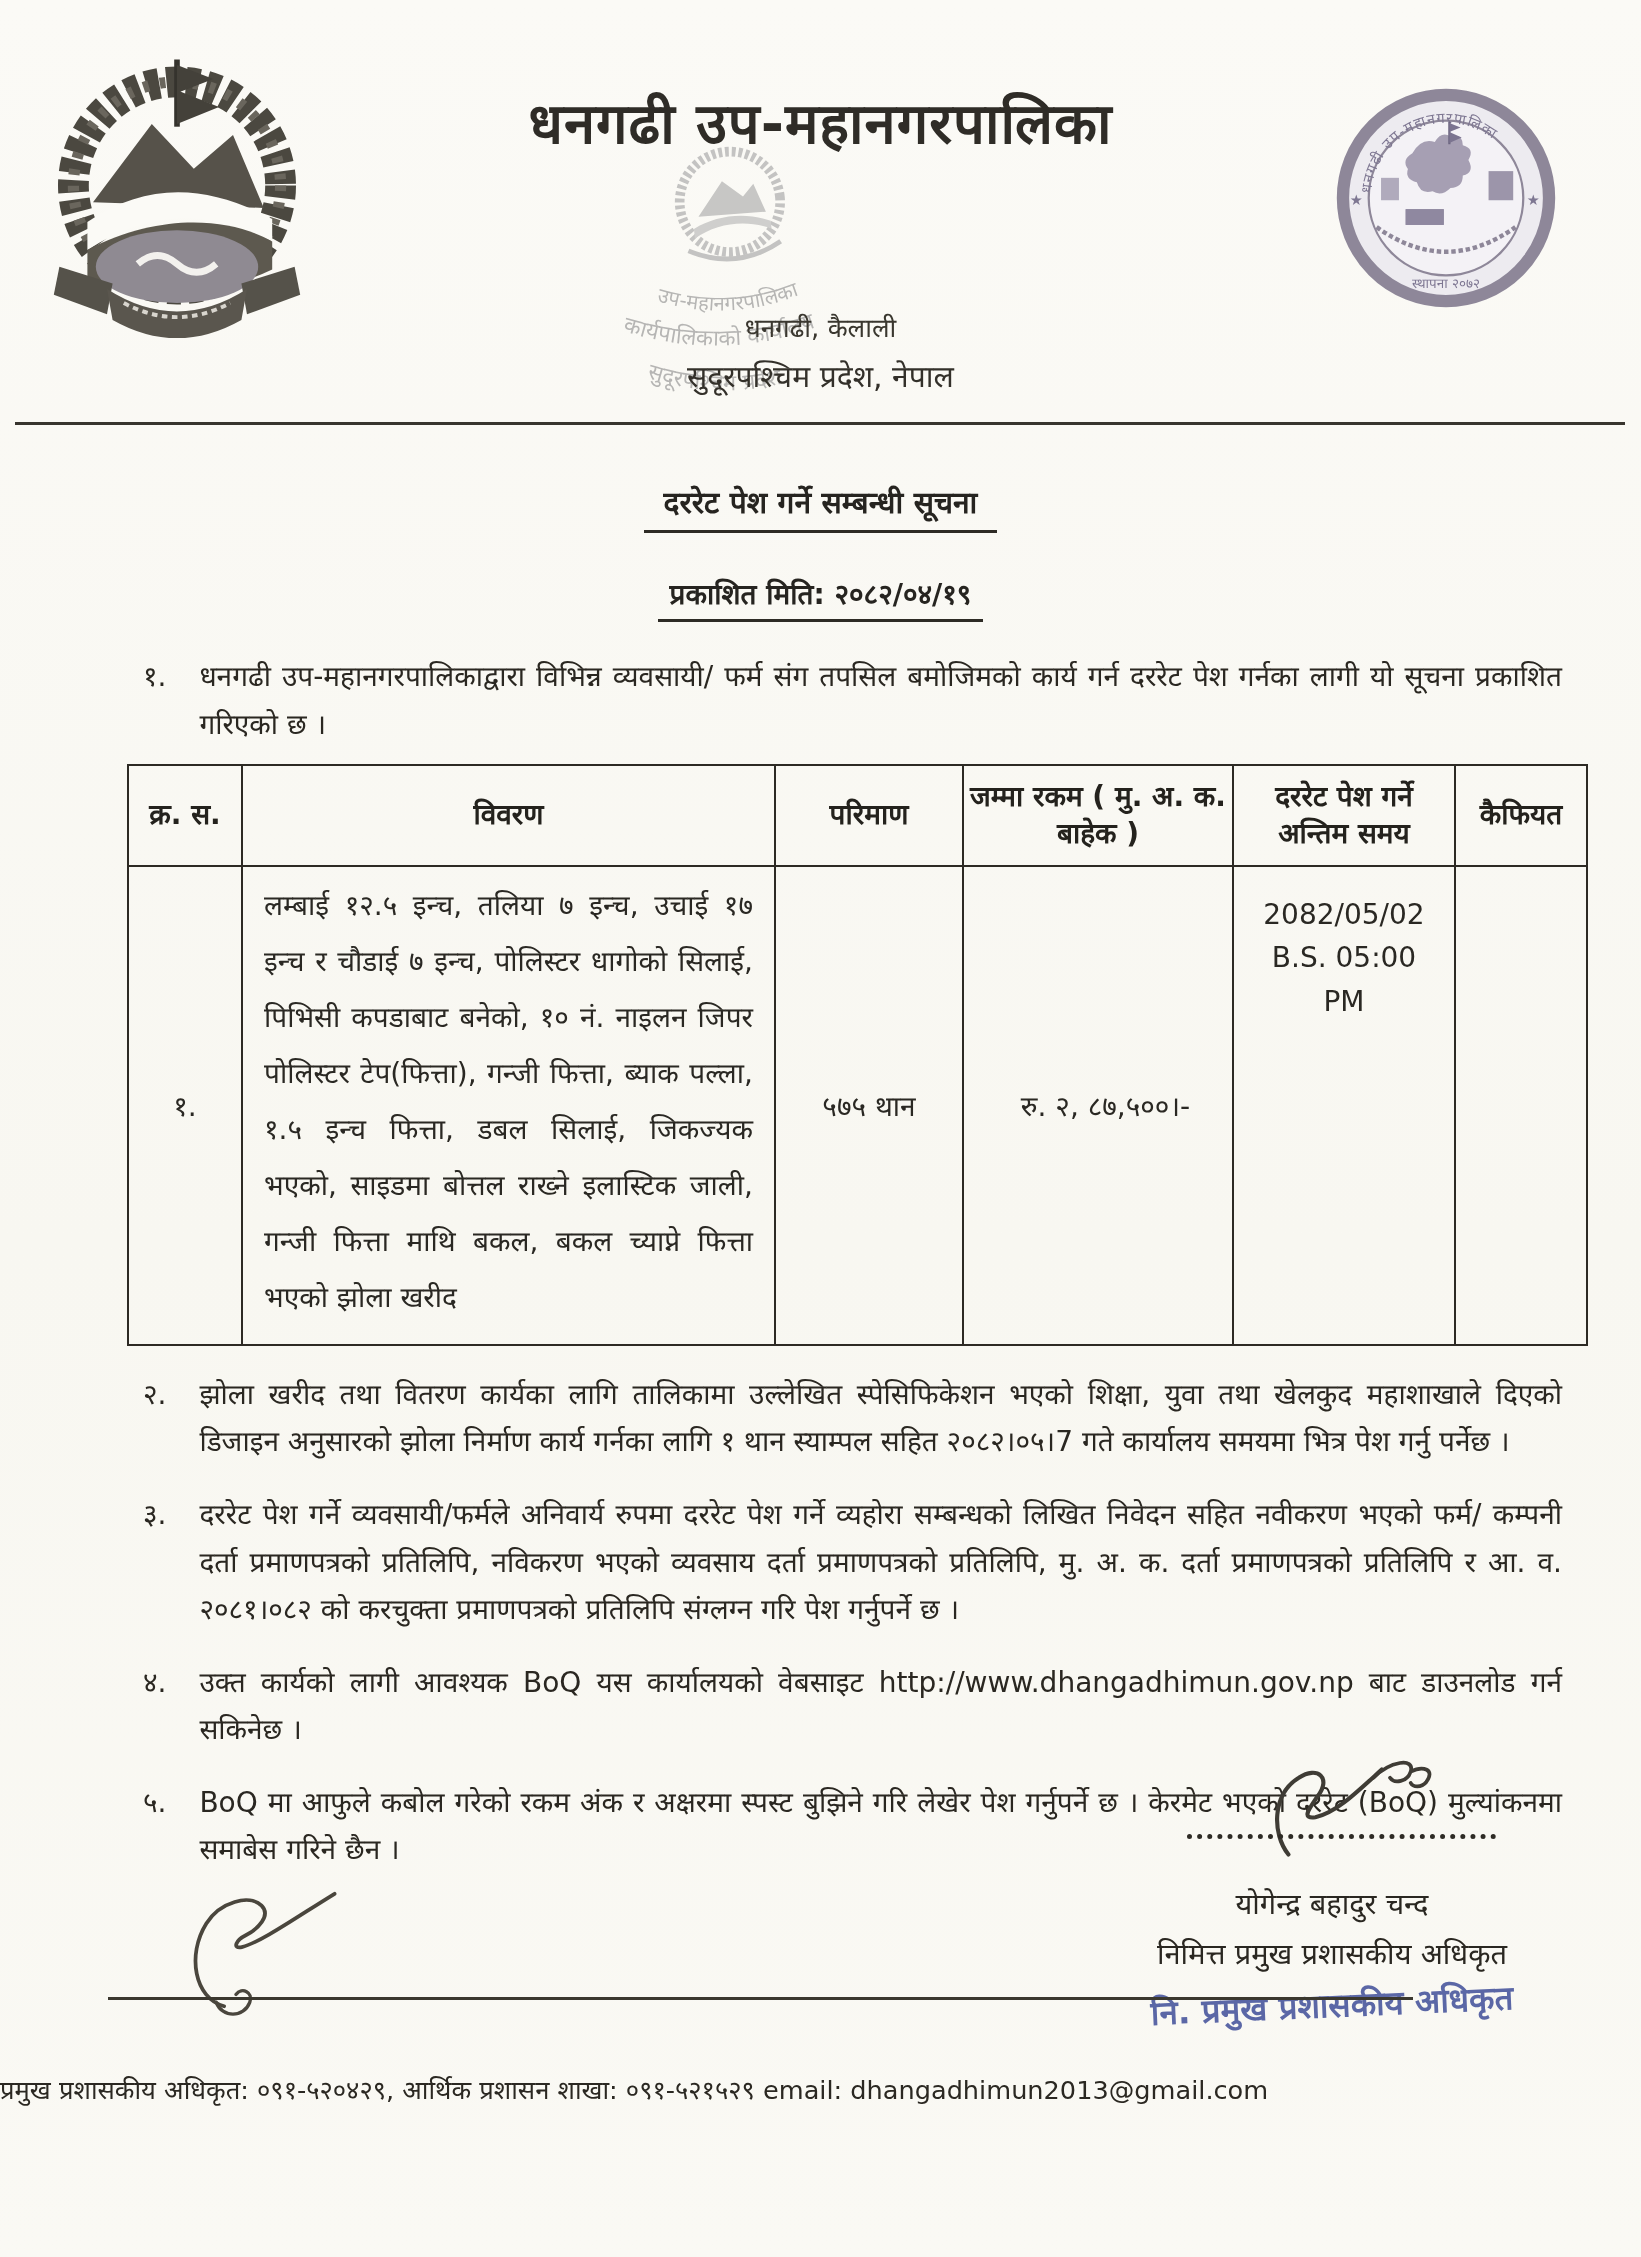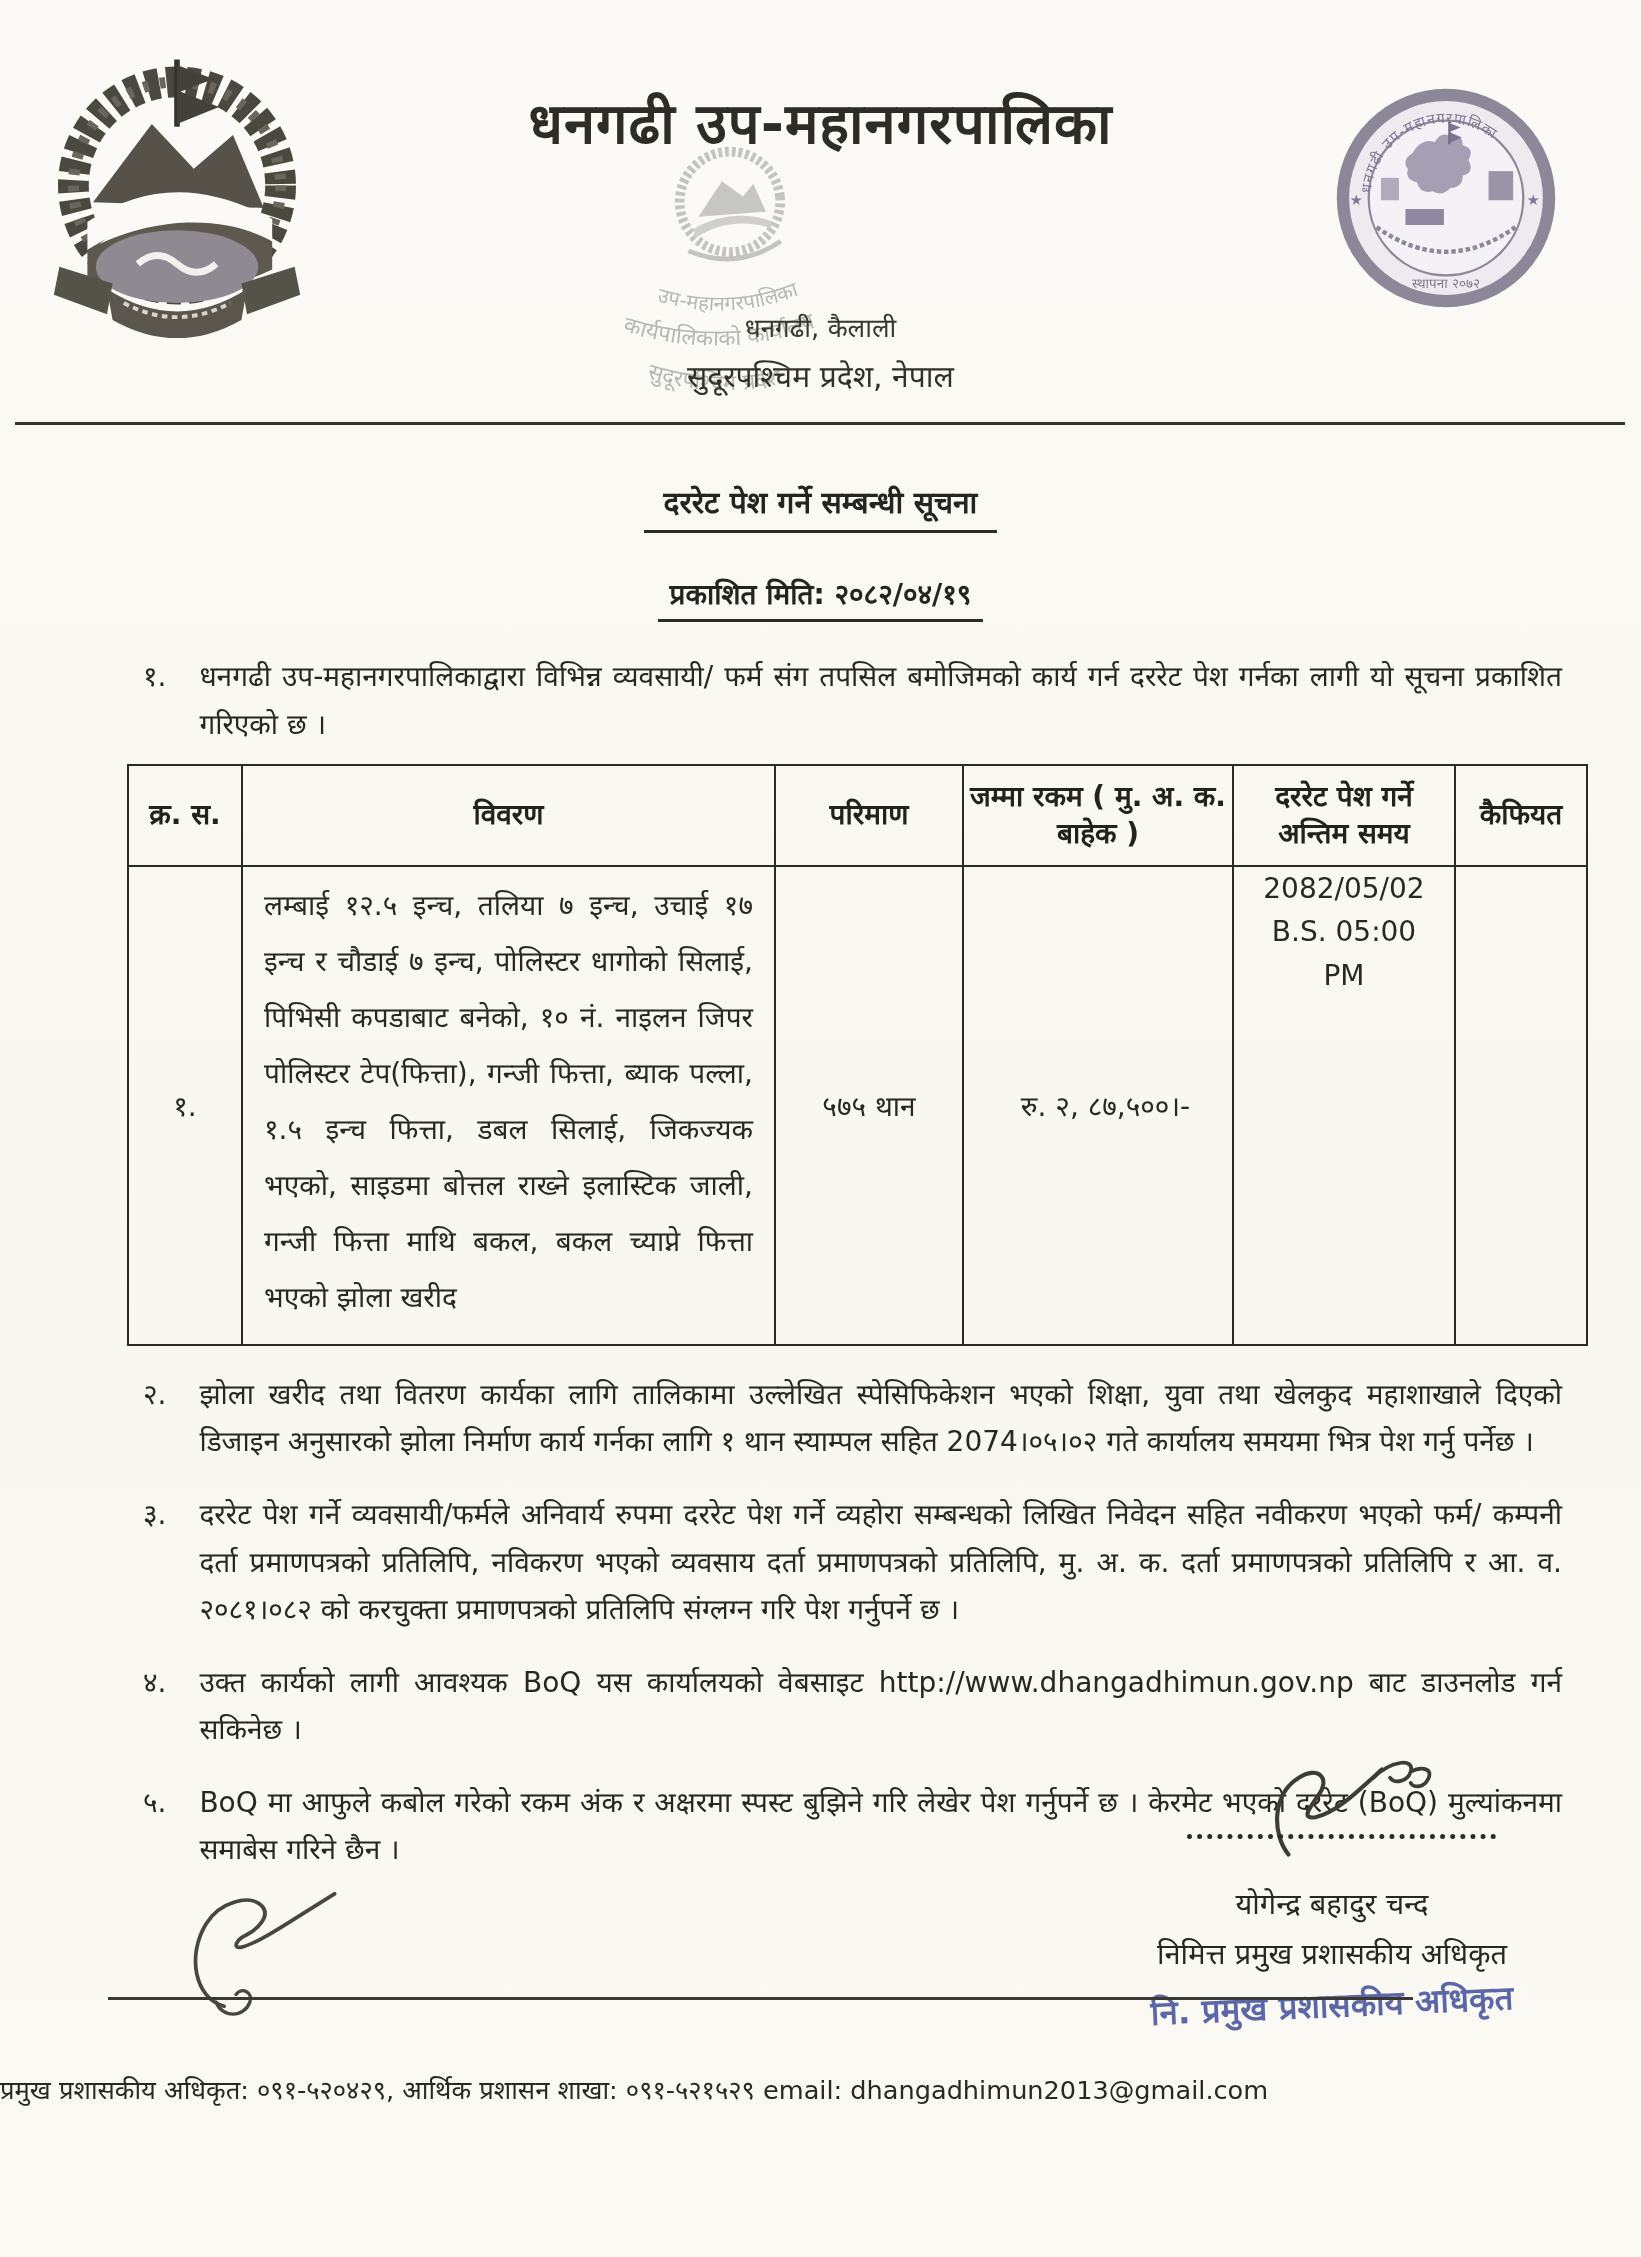--- a/index.html
+++ b/index.html
@@ -37,21 +37,21 @@
   table.notice-table { border-collapse:collapse; table-layout:fixed; width:1460px;
                        margin:15.4px 0 0 127px; }
   .notice-table th, .notice-table td { border:2.9px solid #2d2a24; }
   .notice-table th { font-size:28px; font-weight:bold; padding:11.6px 5.8px; color:#24221d;
                      vertical-align:middle; line-height:1.35; }
   .sn-cell  { text-align:center; vertical-align:middle; font-size:28px; }
   .desc-cell{ font-size:28px; line-height:56px; padding:11.6px 21px 17.4px; text-align:justify;
               vertical-align:top; }
   .qty-cell { text-align:center; vertical-align:middle; font-size:28px; }
   .amt-cell { text-align:center; vertical-align:middle; font-size:28px;padding-left:16px; }
-  .deadline-cell { text-align:center; vertical-align:top; font-size:28px; padding:0 29px;
+  .deadline-cell { text-align:center; vertical-align:top; font-size:28px; padding:26px 29px;
                    line-height:1.55;border-radius:20px; }
   .remarks-cell { vertical-align:top; }
   
   .sig-block { position:absolute; top:1755px; left:1081px; width:502px; text-align:center; }
   .sig-art { position:relative; height:114px; }
   .sig-svg { position:absolute; left:169px; top:0; width:222px; height:114px; }
   .sig-dots { position:absolute; left:106px; top:79px; width:309px;
               border-bottom:5.8px dotted #2e2b25; }
   .sig-name { font-size:29px; margin-top:13.5px; color:#2a2721; }
   .sig-designation { font-size:29px; margin-top:11.6px; color:#2a2721; }
@@ -177,21 +177,21 @@
           <td class="qty-cell">५७५ थान</td>
           <td class="amt-cell">रु. २, ८७,५००।-</td>
           <td class="deadline-cell">2082/05/02 B.S. 05:00 PM</td>
           <td class="remarks-cell"></td>
         </tr>
       </tbody>
     </table>
 
     <div class="item">
       <span class="num">२.</span>
-      <span class="txt">झोला खरीद तथा वितरण कार्यका लागि तालिकामा उल्लेखित स्पेसिफिकेशन भएको शिक्षा, युवा तथा खेलकुद महाशाखाले दिएको डिजाइन अनुसारको झोला निर्माण कार्य गर्नका लागि १ थान स्याम्पल सहित 2074।०५।०२ गते कार्यालय समयमा भित्र पेश गर्नु पर्नेछ ।</span>
+      <span class="txt">झोला खरीद तथा वितरण कार्यका लागि तालिकामा उल्लेखित स्पेसिफिकेशन भएको शिक्षा, युवा तथा खेलकुद महाशाखाले दिएको डिजाइन अनुसारको झोला निर्माण कार्य गर्नका लागि १ थान स्याम्पल सहित २०८२।०५।7 गते कार्यालय समयमा भित्र पेश गर्नु पर्नेछ ।</span>
     </div>
     <div class="item">
       <span class="num">३.</span>
       <span class="txt">दररेट पेश गर्ने व्यवसायी/फर्मले अनिवार्य रुपमा दररेट पेश गर्ने व्यहोरा सम्बन्धको लिखित निवेदन सहित नवीकरण भएको फर्म/ कम्पनी दर्ता प्रमाणपत्रको प्रतिलिपि, नविकरण भएको व्यवसाय दर्ता प्रमाणपत्रको प्रतिलिपि, मु. अ. क. दर्ता प्रमाणपत्रको प्रतिलिपि र आ. व. २०८१।०८२ को करचुक्ता प्रमाणपत्रको प्रतिलिपि संग्लग्न गरि पेश गर्नुपर्ने छ ।</span>
     </div>
     <div class="item">
       <span class="num">४.</span>
       <span class="txt">उक्त कार्यको लागी आवश्यक BoQ यस कार्यालयको वेबसाइट http://www.dhangadhimun.gov.np बाट डाउनलोड गर्न सकिनेछ ।</span>
     </div>
     <div class="item">

